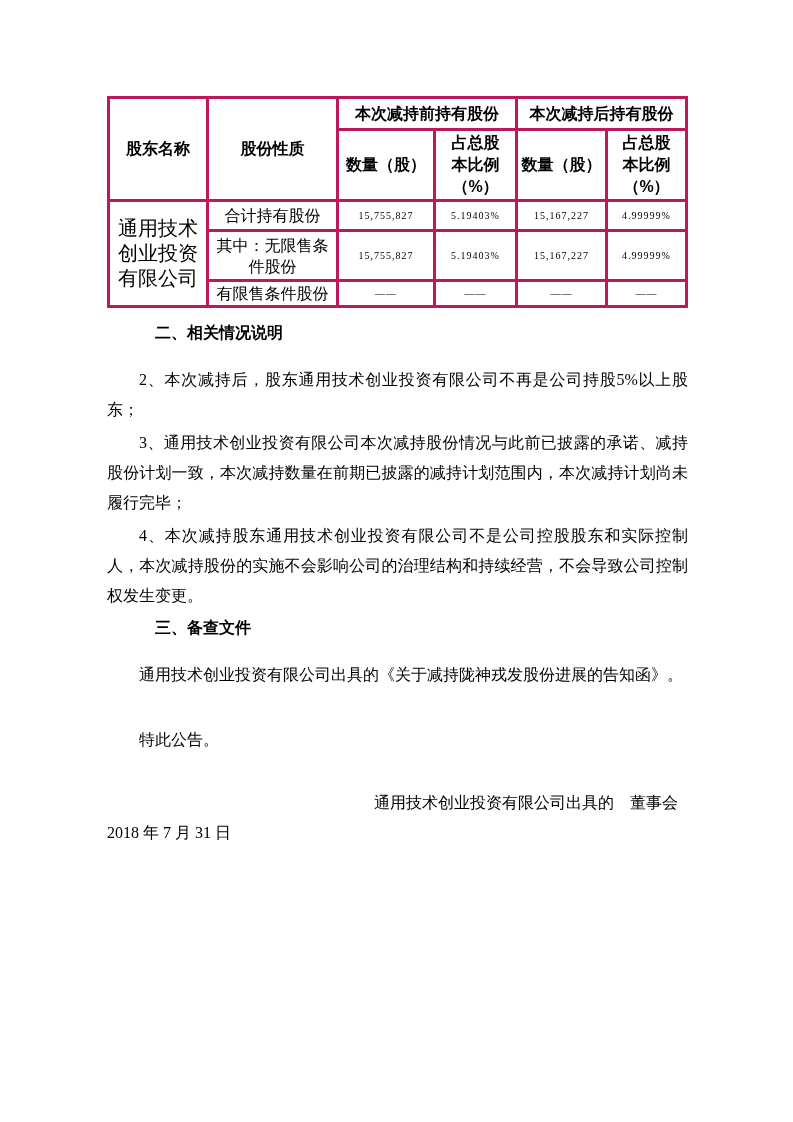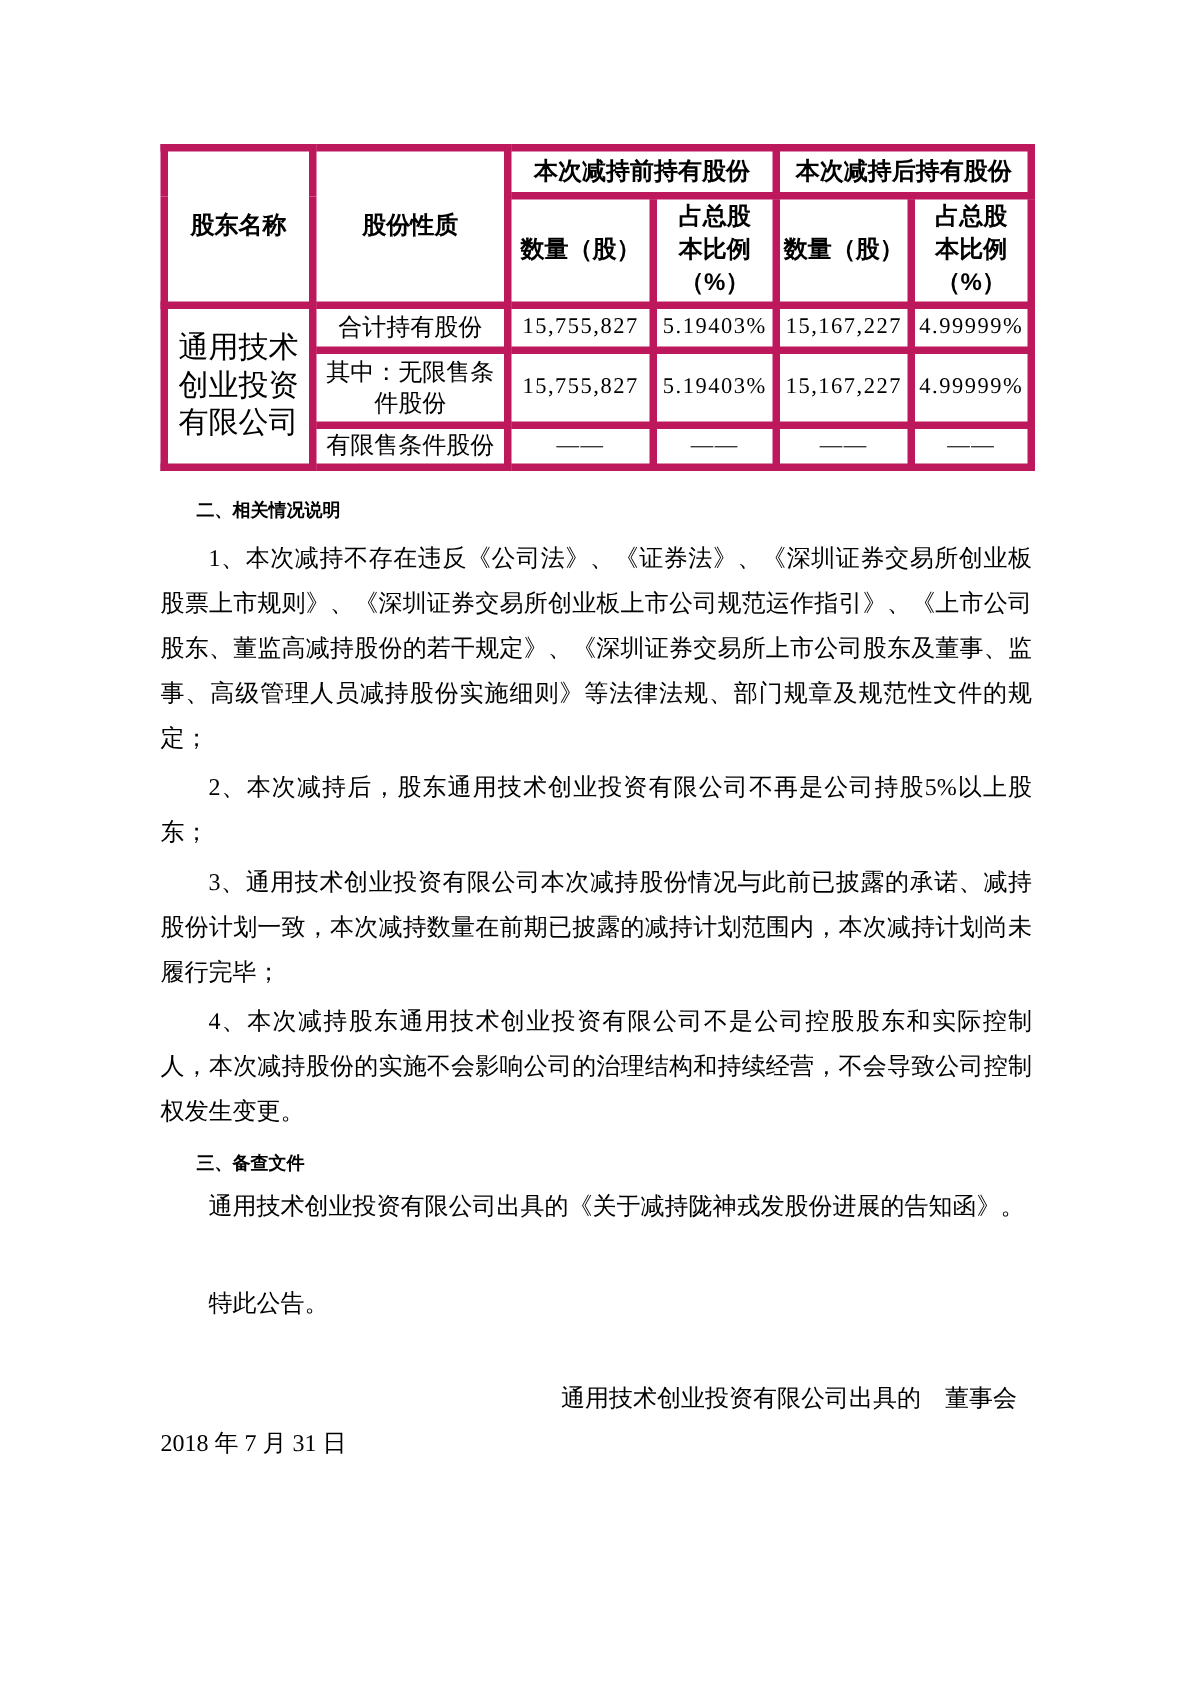--- a/index.html
+++ b/index.html
@@ -22,21 +22,21 @@
 
   
   table.share-table {
     width: 578px;
     border-collapse: collapse;
     table-layout: fixed;
     border: 2px solid #333;
   }
   table.share-table th,
   table.share-table td {
-    border: 5px solid #be185d;
+    border: 3px solid #be185d;
     text-align: center;
     vertical-align: middle;
     padding: 1px 2px;
     box-sizing: border-box;
     word-break: break-all;
   }
   table.share-table th {
     font-family: "Liberation Sans", "DejaVu Sans", sans-serif;
     font-weight: bold;
     font-size: 16px;
@@ -44,33 +44,33 @@
   }
   .hrow1 th { height: 32px; }
   .hrow2 th { height: 68px; }
   .ratio-head { white-space: pre-line; }
   .row-total td  { height: 30px; }
   .row-free td   { height: 50px; }
   .row-locked td { height: 18px; }
   td.nature { font-size: 16px; line-height: 21px; margin-left: 46px; }
   td.holder { font-size: 20px; line-height: 25px; padding: 0 8px; }
   td.num {
-    font-size: 15px;
+    font-size: 10px;
     letter-spacing: 1px;
     white-space: nowrap;
   }
 
   
   .sec-heading {
-    font-family: Liberation Serif, serif;
+    font-family: Liberation Mono, monospace;
     font-weight: bold;
-    font-size: 12px;
+    font-size: 16px;
     line-height: 30px;
     text-indent: 2em;
-    margin: 0;
+    margin: 16px;
   }
   .heading-related { margin-top: 11px; }
   .heading-ref { margin-top: 3px; }
   p.body-para {
     margin: 3px 0 0 0;
     line-height: 30px;
     text-align: justify;
     text-indent: 2em;
     word-break: break-all;
   }
@@ -148,21 +148,20 @@
         <td class="num">——</td>
         <td class="num">——</td>
         <td class="num">——</td>
         <td class="num">——</td>
       </tr>
     </tbody>
   </table>
 
   <h3 class="sec-heading heading-related">二、相关情况说明</h3>
 
-  <p class="body-para">1、本次减持不存在违反《公司法》、《证券法》、《深圳证券交易所创业板股票上市规则》、《深圳证券交易所创业板上市公司规范运作指引》、《上市公司股东、董监高减持股份的若干规定》、《深圳证券交易所上市公司股东及董事、监事、高级管理人员减持股份实施细则》等法律法规、部门规章及规范性文件的规定；</p>
   <p class="body-para">2、本次减持后，股东通用技术创业投资有限公司不再是公司持股5%以上股东；</p>
   <p class="body-para">3、通用技术创业投资有限公司本次减持股份情况与此前已披露的承诺、减持股份计划一致，本次减持数量在前期已披露的减持计划范围内，本次减持计划尚未履行完毕；</p>
   <p class="body-para">4、本次减持股东通用技术创业投资有限公司不是公司控股股东和实际控制人，本次减持股份的实施不会影响公司的治理结构和持续经营，不会导致公司控制权发生变更。</p>
 
   <h3 class="sec-heading heading-ref">三、备查文件</h3>
 
   <p class="ref-para">通用技术创业投资有限公司出具的《关于减持陇神戎发股份进展的告知函》。</p>
 
   <p class="closing">特此公告。</p>
 

